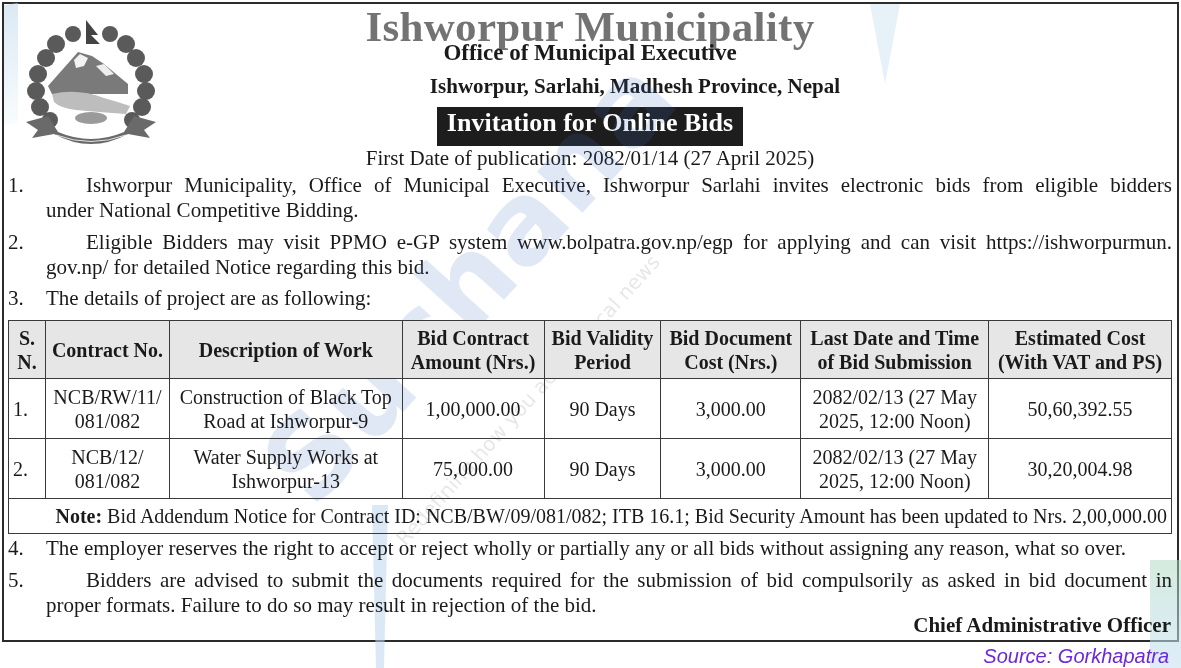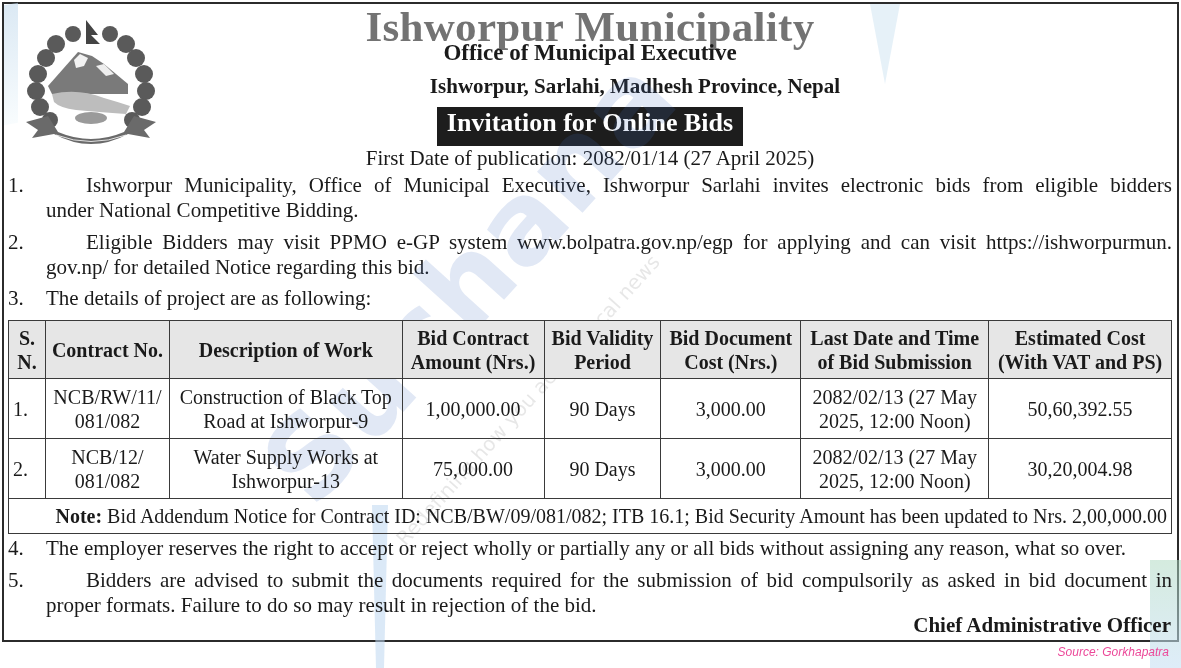--- a/index.html
+++ b/index.html
@@ -55,21 +55,21 @@
   table.bids th { background: #e6e6e6; font-weight: bold; height: 58px; }
   table.bids td { height: 60px; }
   table.bids td.note { text-align: right; height: 34px; padding: 5px 4px; white-space: nowrap; }
   table.bids td.sn { text-align: left; padding-left: 4px; }
 
   .items2 { position: absolute; left: 8px; top: 536px; width: 1164px; font-size: 21px; line-height: 25px; }
   .item4 { position: absolute; left: 0; top: 0; width: 1164px; }
   .item5 { position: absolute; left: 0; top: 32px; width: 1164px; }
 
   .signature { position: absolute; right: 10px; top: 613px; font-size: 21px; font-weight: bold; }
-  .source { position: absolute; right: 12px; top: 645px; font-family: "Liberation Sans", sans-serif; font-style: italic; font-size: 12px; color: #ec4899; }
+  .source { position: absolute; right: 12px; top: 645px; font-family: "Liberation Sans", sans-serif; font-style: italic; font-size: 20px; color: #6d28d9; }
 </style>
 </head>
 <body>
 
 <div class="frame"></div>
 
 <div class="watermark-strip wm-left"></div>
 <div class="watermark-strip wm-right-top"></div>
 <div class="watermark-strip wm-bottom"></div>
 <div class="watermark-strip wm-right-bottom"></div>

